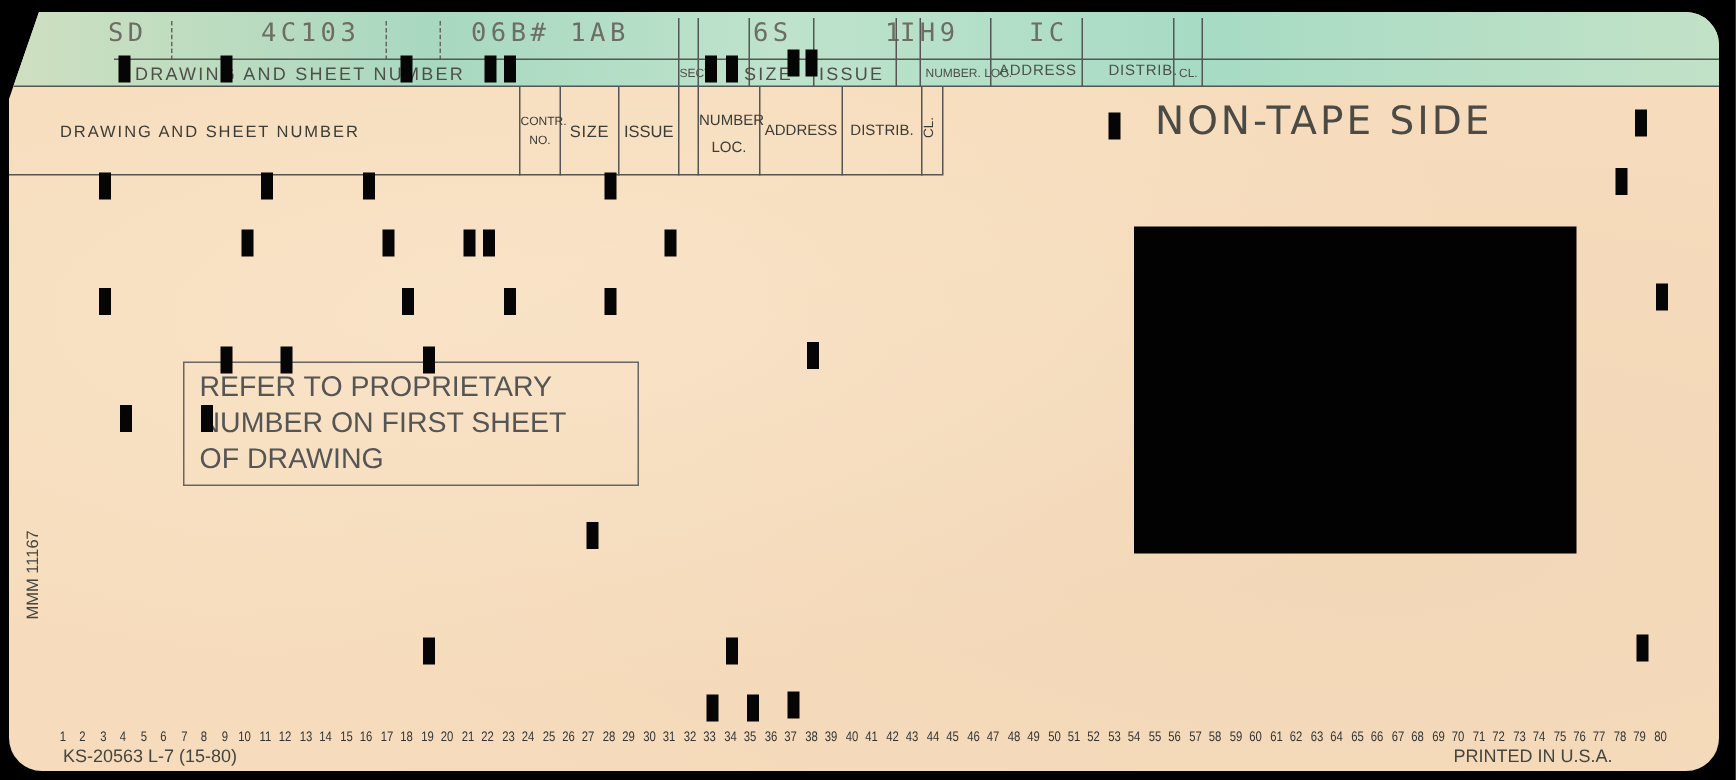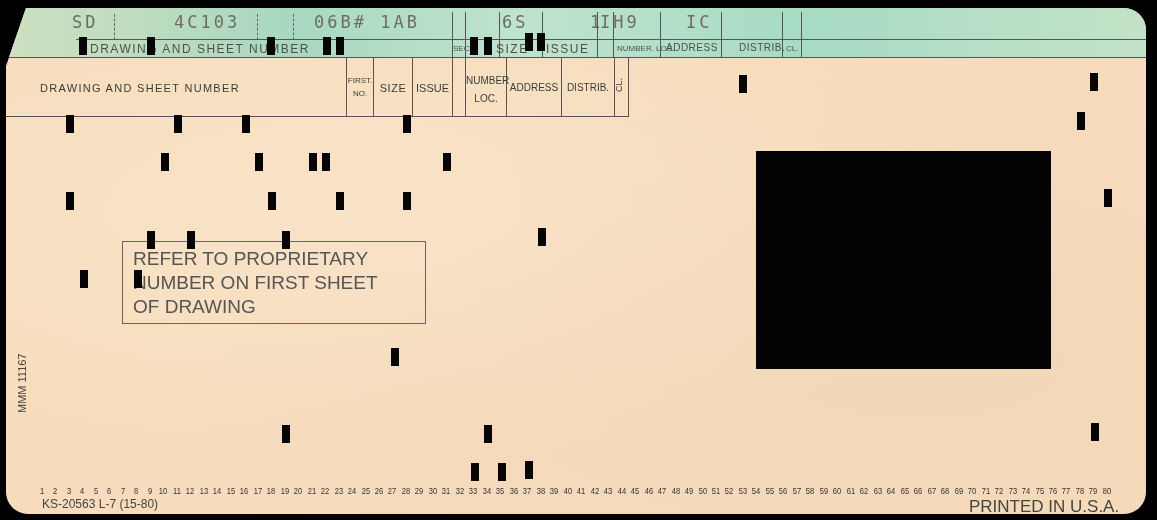--- a/index.html
+++ b/index.html
@@ -22,21 +22,21 @@
   .col-lbl.tiny{font-size:8px;letter-spacing:0;line-height:13px;}
   .col-lbl.mini{font-size:10px;letter-spacing:0;line-height:18px;}
   .notice{position:absolute;left:116px;top:233px;width:302px;height:81px;border:1px solid #666;}
   .notice-text{position:absolute;left:10px;top:5px;font-size:19px;line-height:24px;color:#555;white-space:pre;}
   .nontape{position:absolute;left:764px;top:58px;font-size:26px;letter-spacing:2px;color:#4b4a45;font-family:"DejaVu Sans",sans-serif;}
   .window{position:absolute;left:750px;top:143px;width:295px;height:218px;background:#020202;}
   .punch{position:absolute;width:8px;height:18px;background:#050505;}
   .colnums{position:absolute;left:36px;top:478px;font-size:9.2px;color:#333;white-space:nowrap;font-family:"Liberation Sans Narrow","Liberation Sans",sans-serif;letter-spacing:0;}
   .colnum{position:absolute;top:0;width:14px;text-align:center;transform:translateX(-7px) scaleX(.82);}
   .formno{position:absolute;left:36px;top:489px;font-size:12px;color:#454540;}
-  .printed{position:absolute;left:963px;top:489px;font-size:17px;color:#454540;}
+  .printed{position:absolute;left:963px;top:489px;font-size:12px;color:#454540;}
   .mmm{position:absolute;left:10px;top:405px;font-size:11px;color:#454540;transform:rotate(-90deg);transform-origin:left top;white-space:nowrap;}
 </style>
 </head>
 <body>
 
 <div class="card" id="card">
   <div class="green"></div>
 
   <span class="hdr-val" style="left:66px">SD</span>
   <span class="hdr-val" style="left:168px">4C103</span>
@@ -76,28 +76,29 @@
   <div class="vline" style="left:367px;top:50px;height:59px"></div>
   <div class="vline" style="left:406px;top:50px;height:59px"></div>
   <div class="vline" style="left:446px;top:50px;height:59px"></div>
   <div class="vline" style="left:459px;top:50px;height:59px"></div>
   <div class="vline" style="left:500px;top:50px;height:59px"></div>
   <div class="vline" style="left:555px;top:50px;height:59px"></div>
   <div class="vline" style="left:608px;top:50px;height:59px"></div>
   <div class="vline" style="left:622px;top:50px;height:59px"></div>
 
   <span class="col-lbl" style="left:34px;top:74px">DRAWING AND SHEET NUMBER</span>
-  <span class="col-lbl tiny" style="left:341px;top:66px;width:26px"><span>FIRST.</span><br><span>NO.</span></span>
+  <span class="col-lbl tiny" style="left:341px;top:66px;width:26px"><span>CONTR.</span><br><span>NO.</span></span>
   <span class="col-lbl" style="left:368px;top:74px;width:38px;letter-spacing:.5px">SIZE</span>
   <span class="col-lbl" style="left:407px;top:74px;width:39px;letter-spacing:0">ISSUE</span>
   <span class="col-lbl mini" style="left:460px;top:64px;width:40px"><span>NUMBER</span><br><span>LOC.</span></span>
   <span class="col-lbl" style="left:501px;top:74px;width:54px;letter-spacing:0;font-size:10px">ADDRESS</span>
   <span class="col-lbl" style="left:556px;top:74px;width:52px;letter-spacing:0;font-size:10px">DISTRIB.</span>
   <span class="col-lbl" style="left:606px;top:72px;font-size:9px;letter-spacing:0;transform:rotate(-90deg)">CL.</span>
 
+  <span class="nontape">NON-TAPE SIDE</span>
 
   <div class="window"></div>
 
   <div class="notice">
     <span class="notice-text">REFER TO PROPRIETARY
 NUMBER ON FIRST SHEET
 OF DRAWING</span>
   </div>
 
   <div id="punches">

